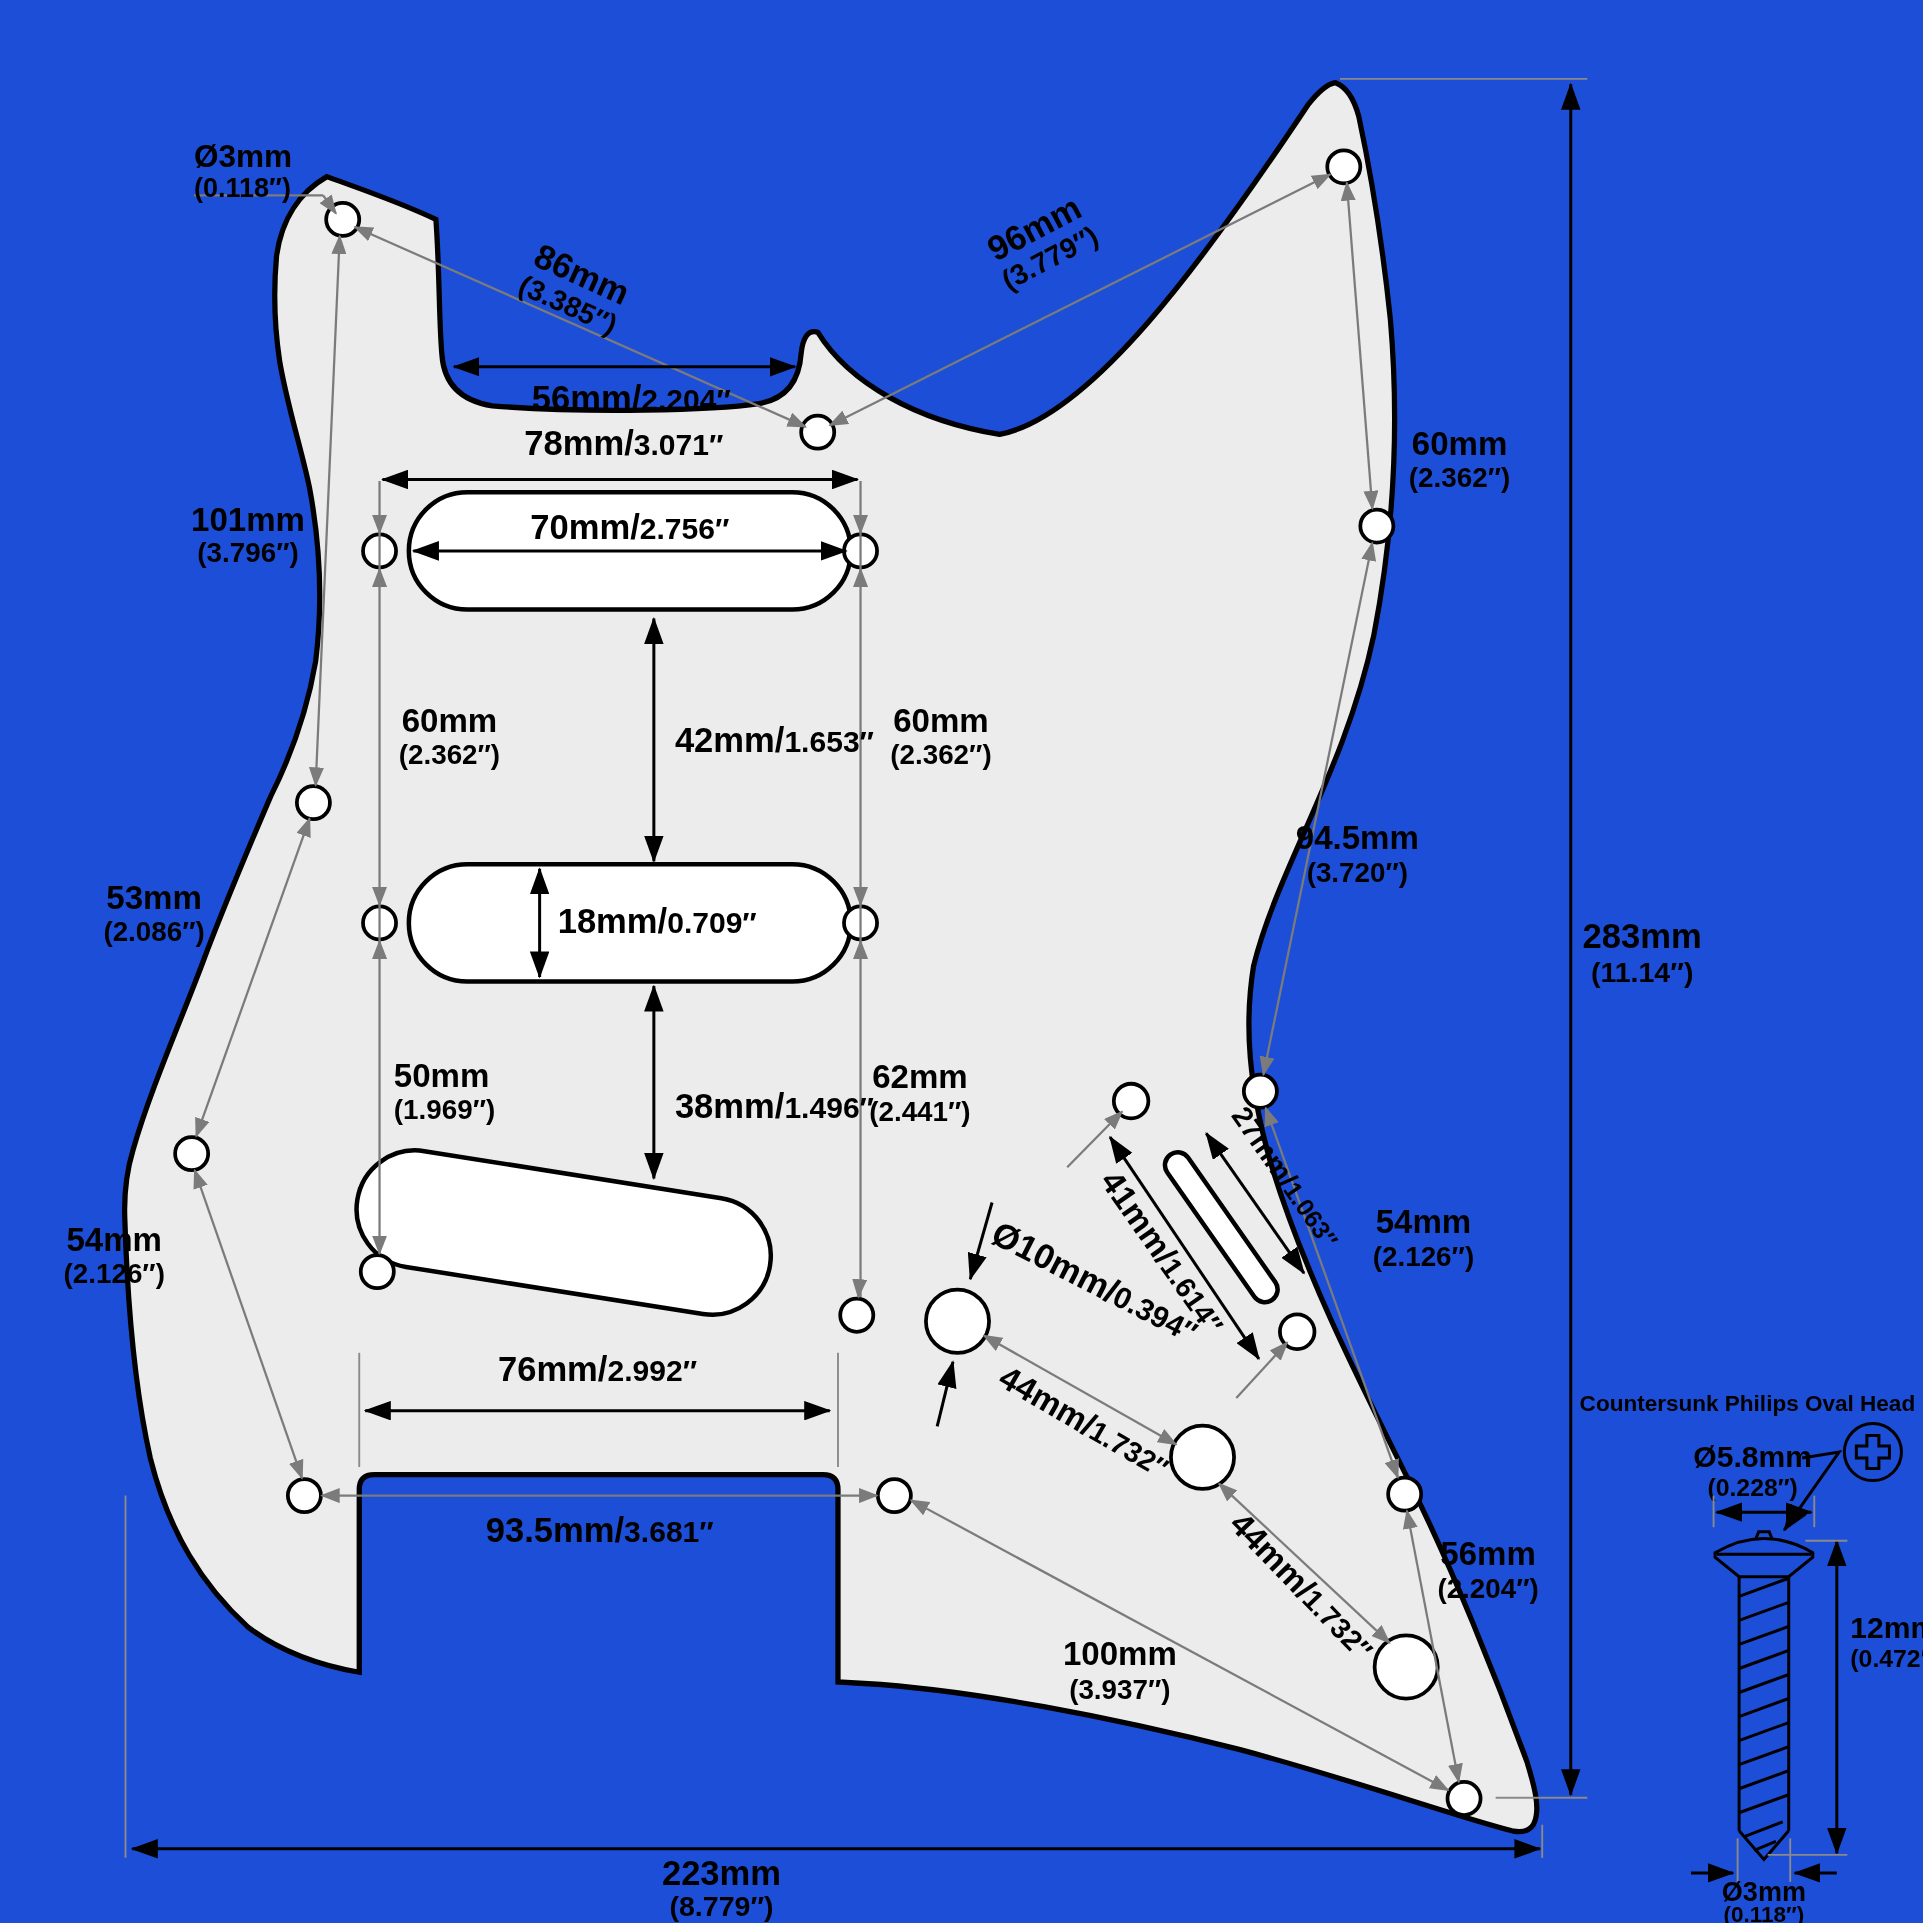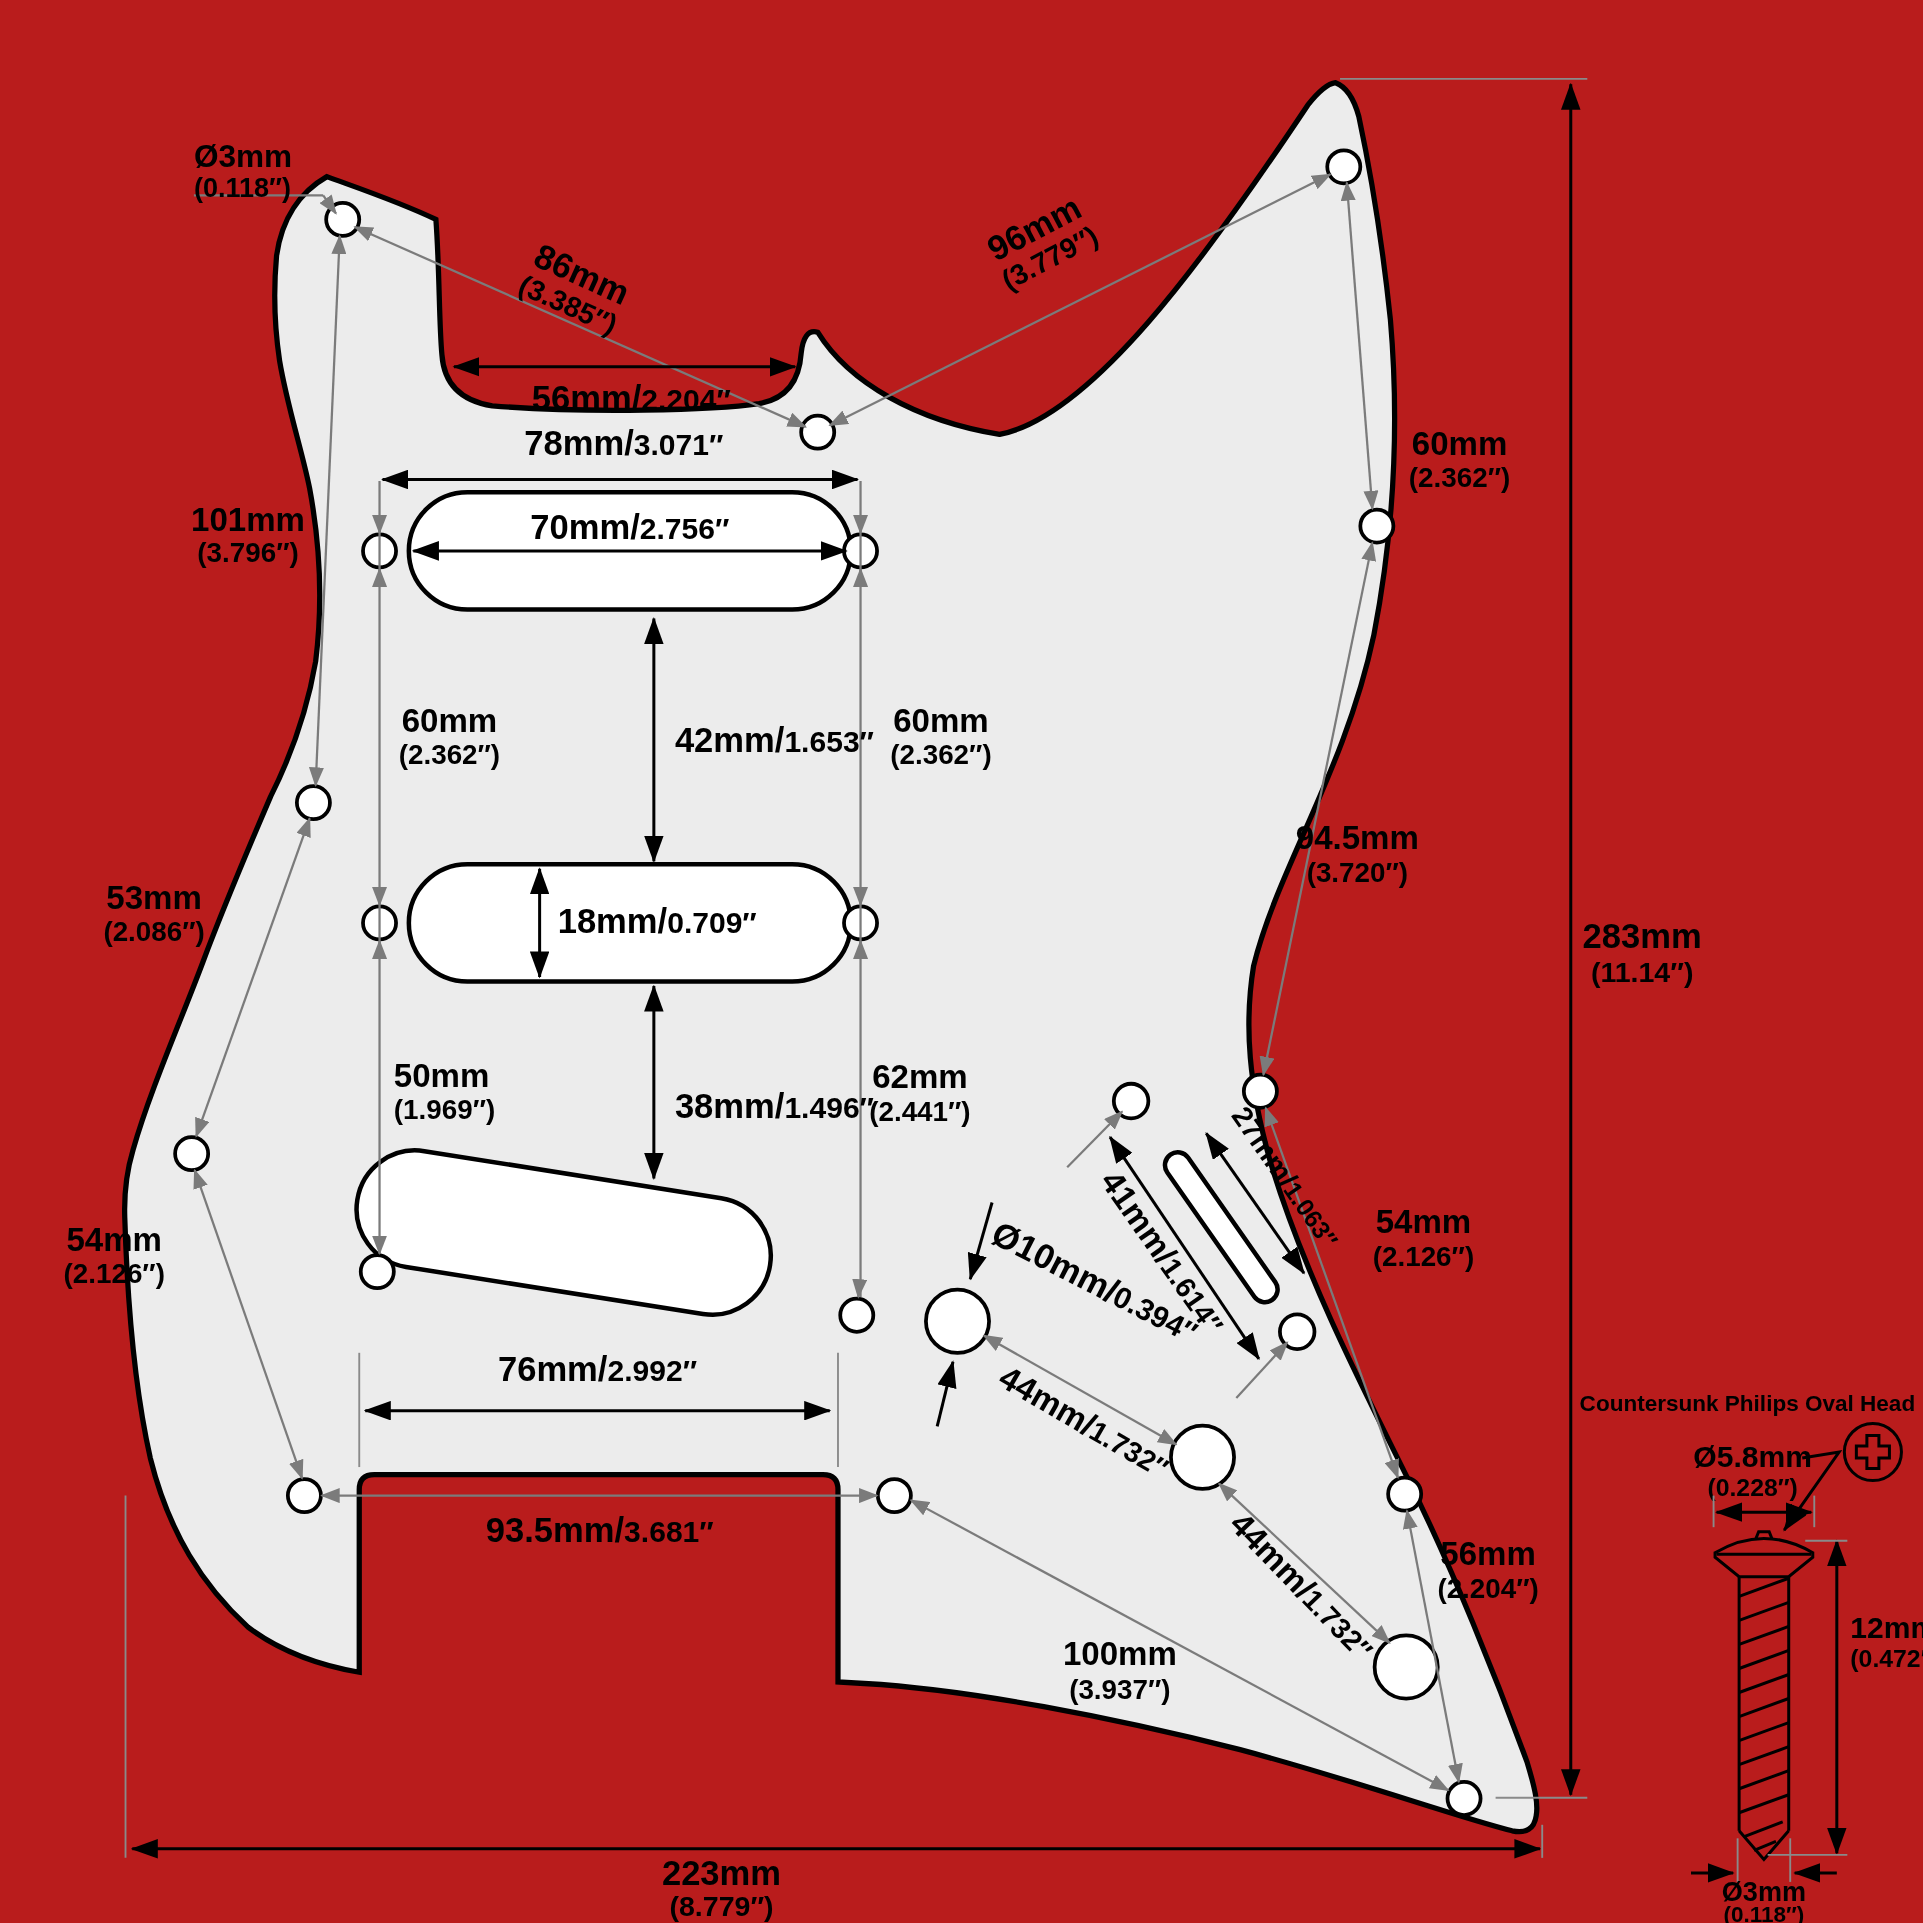--- a/index.html
+++ b/index.html
@@ -1,16 +1,16 @@
 <!DOCTYPE html>
 <html style="font-size:12px"><head>
 <meta charset="utf-8">
 <style>
   html,body{margin:0;padding:0;background:#fff;}
-  .stage{position:relative;width:1924px;height:1924px;background:#b91c1c;}
+  .stage{position:relative;width:1924px;height:1924px;background:#1d4ed8;}
   svg{display:block;}
   text{font-family:"Liberation Sans","DejaVu Sans",sans-serif;font-weight:bold;fill:#000;}
   .t46{font-size:46px}.t44{font-size:44px}.t42{font-size:42px}.t40{font-size:40px}
   .t38{font-size:38px}.t37{font-size:37px}.t36{font-size:36px}
   .t33{font-size:33px}.t30{font-size:30px}
   .mid{text-anchor:middle}
   .pg{fill:#ececec;stroke:#000;stroke-width:7px}
   .cut{fill:#fff;stroke:#000;stroke-width:6px}
   .hole{fill:#fff;stroke:#000;stroke-width:5px}
   .dim{stroke:#000;stroke-width:4px;fill:none}

